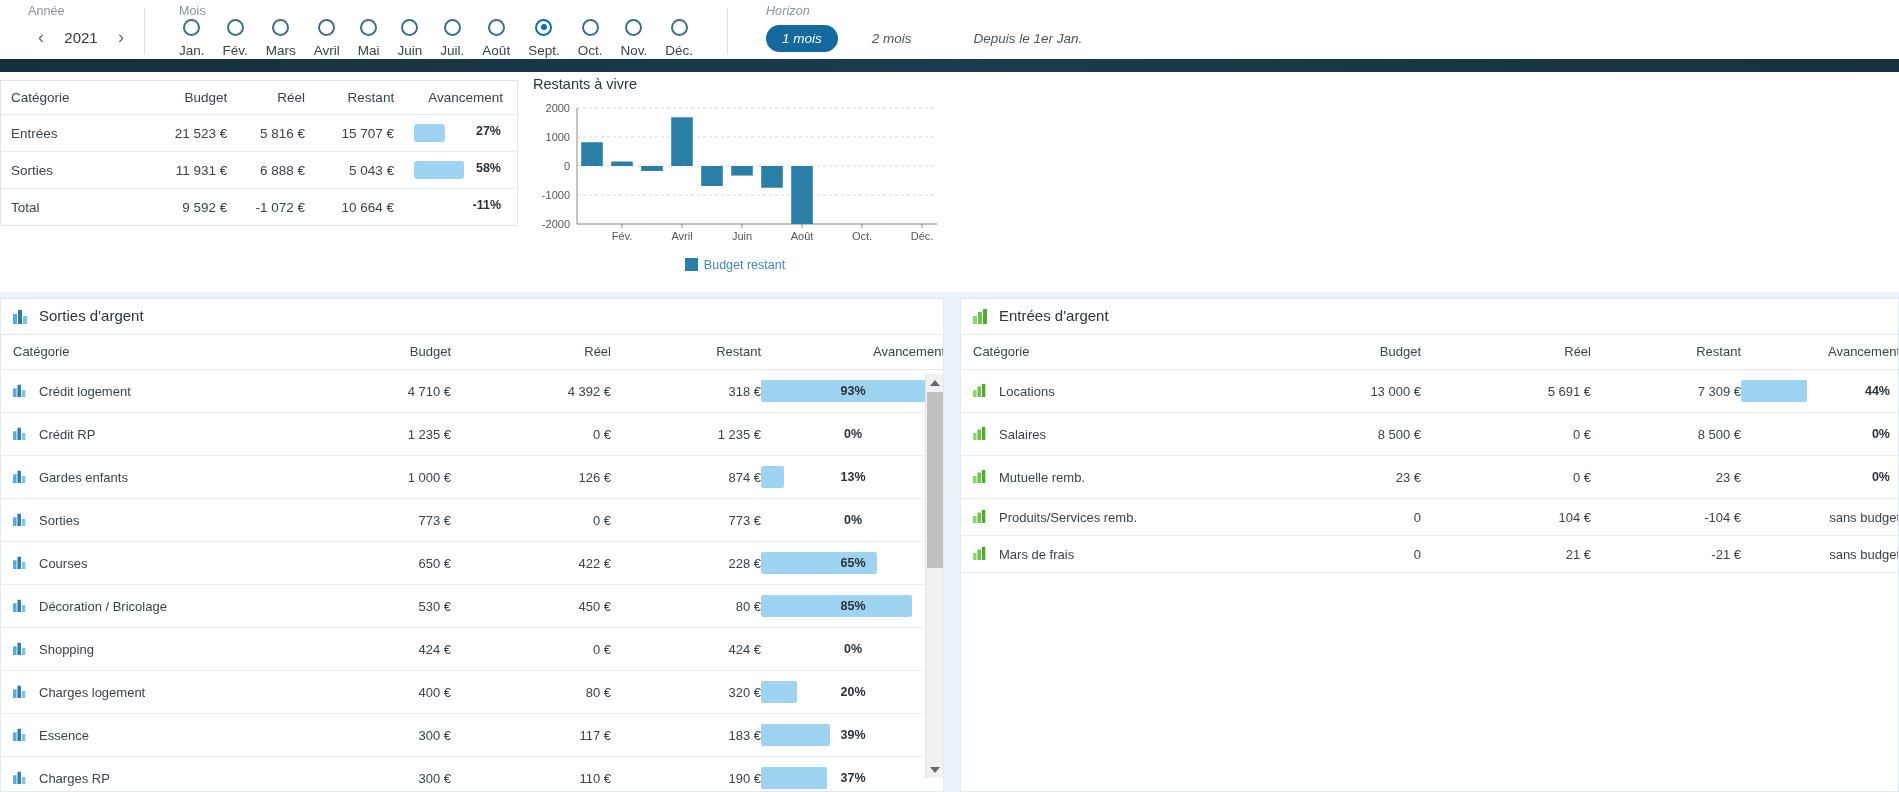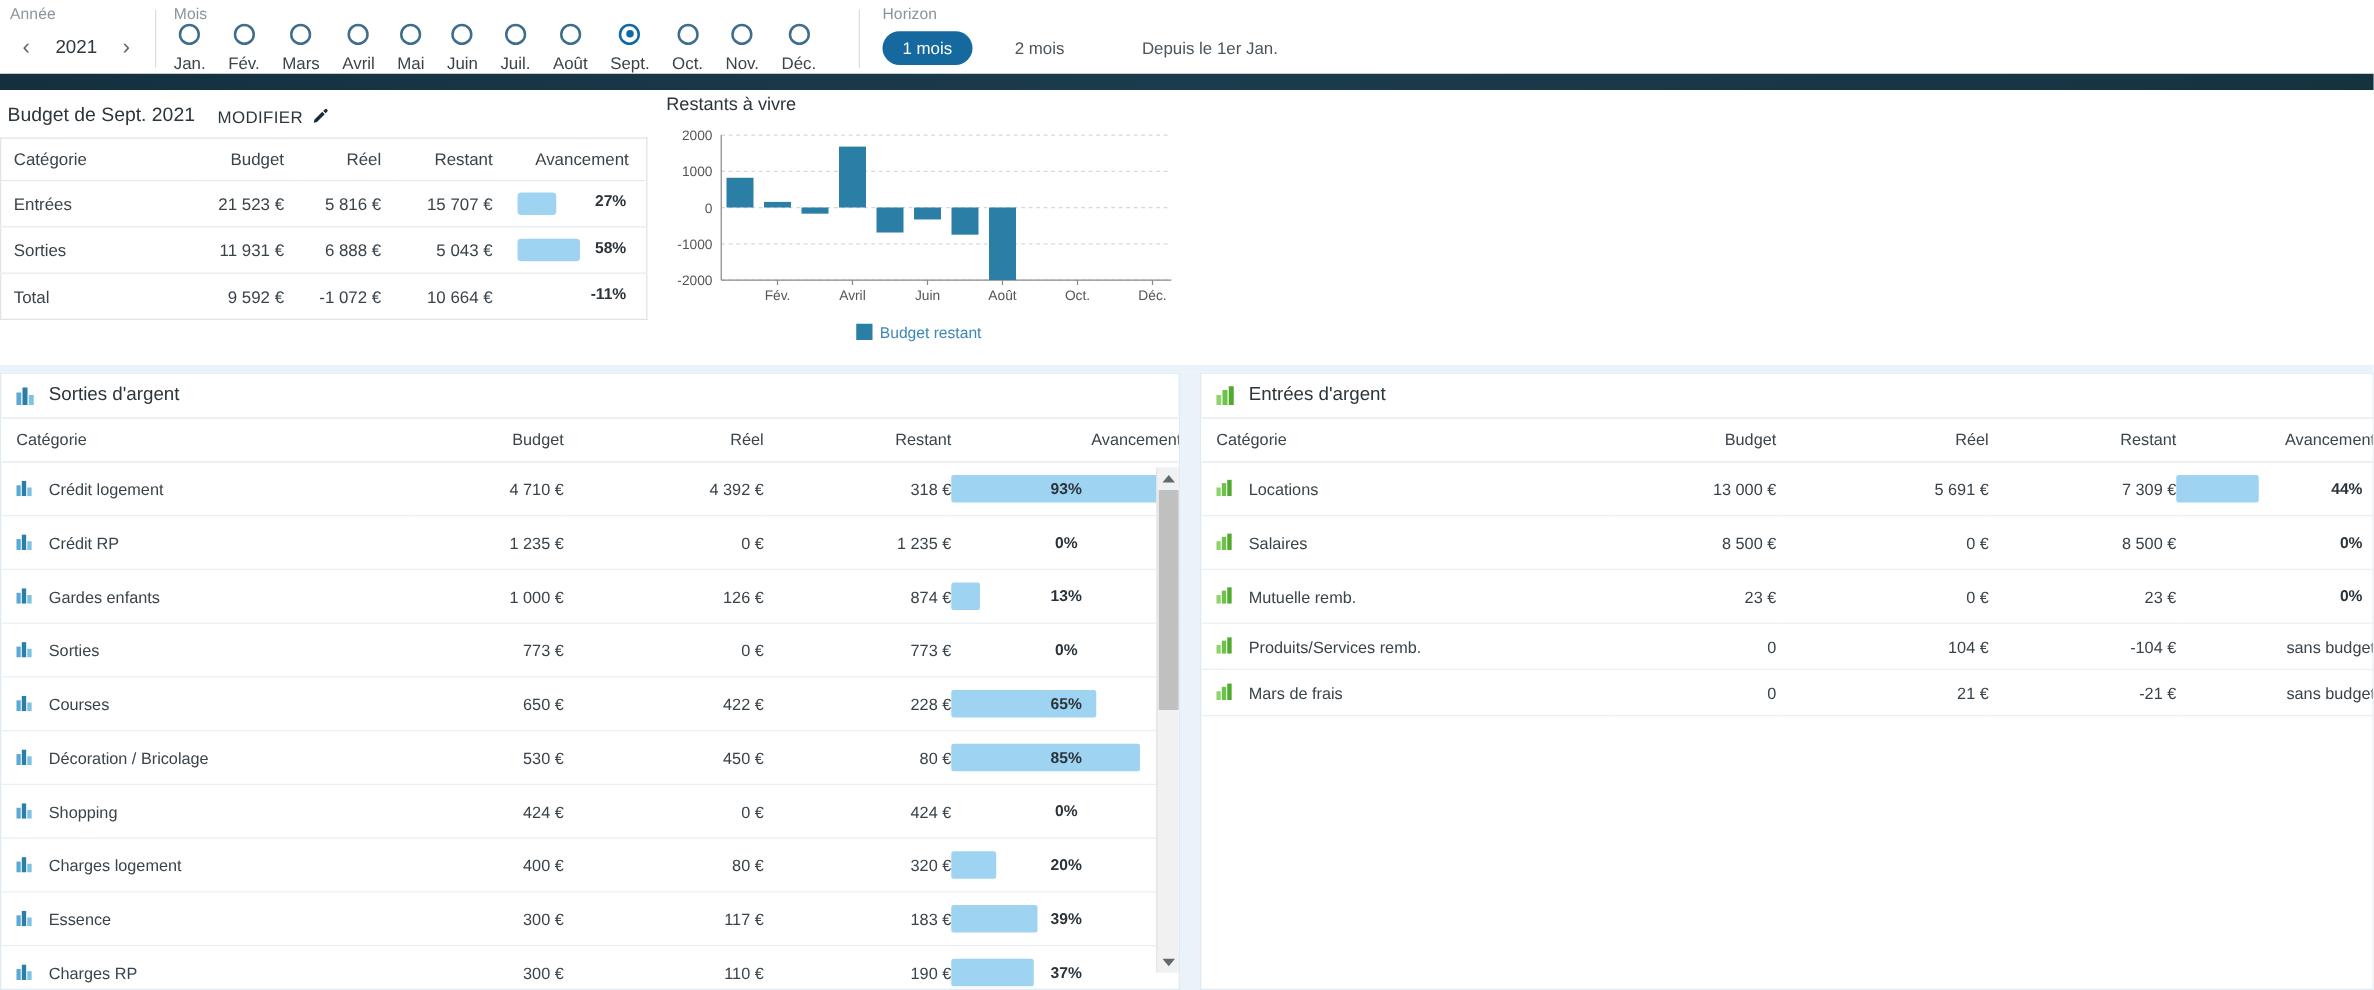--- a/index.html
+++ b/index.html
@@ -12,21 +12,21 @@
     color: #333a40;
     overflow: hidden;
   }
   .page { position: relative; width: 1899px; height: 792px; background:#fff; }
 
   
   .topbar {
     position: absolute; left:0; top:0; width:1899px; height:60px;
     background:#ffffff; display:flex; align-items:flex-start;
   }
-  .filter-group { display:flex; flex-direction:column; padding-top:4px; }
+  .filter-group { display:flex; flex-direction:column; padding-top:4px;margin-left:20px; }
   .filter-label {
     font-size:12.5px; color:#8a949c; font-weight:400;
     margin-bottom:4px; letter-spacing:.1px;
   }
   .group-year { padding-left:8px; width:124px; }
   .year-picker { display:flex; align-items:center; gap:10px; height:30px; padding-left:4px;}
   .chev {
     font-size:18px; color:#5a6671; cursor:pointer; line-height:1;
     width:18px; text-align:center; user-select:none;
   }
@@ -42,21 +42,21 @@
     border:2px solid #3f6e8c; background:#fff;
     display:inline-block; position:relative; flex:0 0 auto;
   }
   .radio.checked { border-color:#0c6aa6; }
   .radio.checked::after {
     content:""; position:absolute; left:3.5px; top:3.5px;
     width:6px; height:6px; border-radius:50%; background:#0c6aa6;
   }
   .radio-label { font-size:13.5px; color:#3a434a; white-space:nowrap; }
 
-  .group-horizon { padding-left:4px; }
+  .group-horizon { padding-left:4px;font-style:italic; }
   .horizon-row { display:flex; align-items:center; height:32px; gap:12px; }
   .pill {
     font-size:13.5px; padding:6px 16px; border-radius:16px;
     cursor:pointer; white-space:nowrap; color:#4b555d;
   }
   .pill.active { background:#16699f; color:#ffffff; font-weight:400; }
   .pill.plain { margin-left:6px; }
   .pill.plain2 { margin-left:18px; }
 
   
@@ -258,31 +258,20 @@
           <span class="pill active">1 mois</span>
           <span class="pill plain">2 mois</span>
           <span class="pill plain2">Depuis le 1er Jan.</span>
         </div>
     </div>
   </div>
 
   <div class="navy-strip"></div>
 
   <div class="summary">
-    <div class="summary-head">
-      <span class="summary-title">Budget de Sept. 2021</span>
-      <span class="modifier-link">
-        <span>MODIFIER</span>
-        <span class="pencil-icon">
-          <svg viewBox="0 0 16 16" width="15" height="15">
-              <path d="M11.6 1.6a1.4 1.4 0 0 1 2 2L12.3 5 10.2 2.9zM9.4 3.7l2.1 2.1-6.6 6.6-2.8.7.7-2.8z" fill="#1b2b35"></path>
-            </svg>
-        </span>
-      </span>
-    </div>
     <table class="tbl">
       <thead>
         <tr>
           <th class="c-cat">Catégorie</th>
           <th class="c-num">Budget</th>
           <th class="c-num">Réel</th>
           <th class="c-rest">Restant</th>
           <th class="c-adv">Avancement</th>
         </tr>
       </thead>

